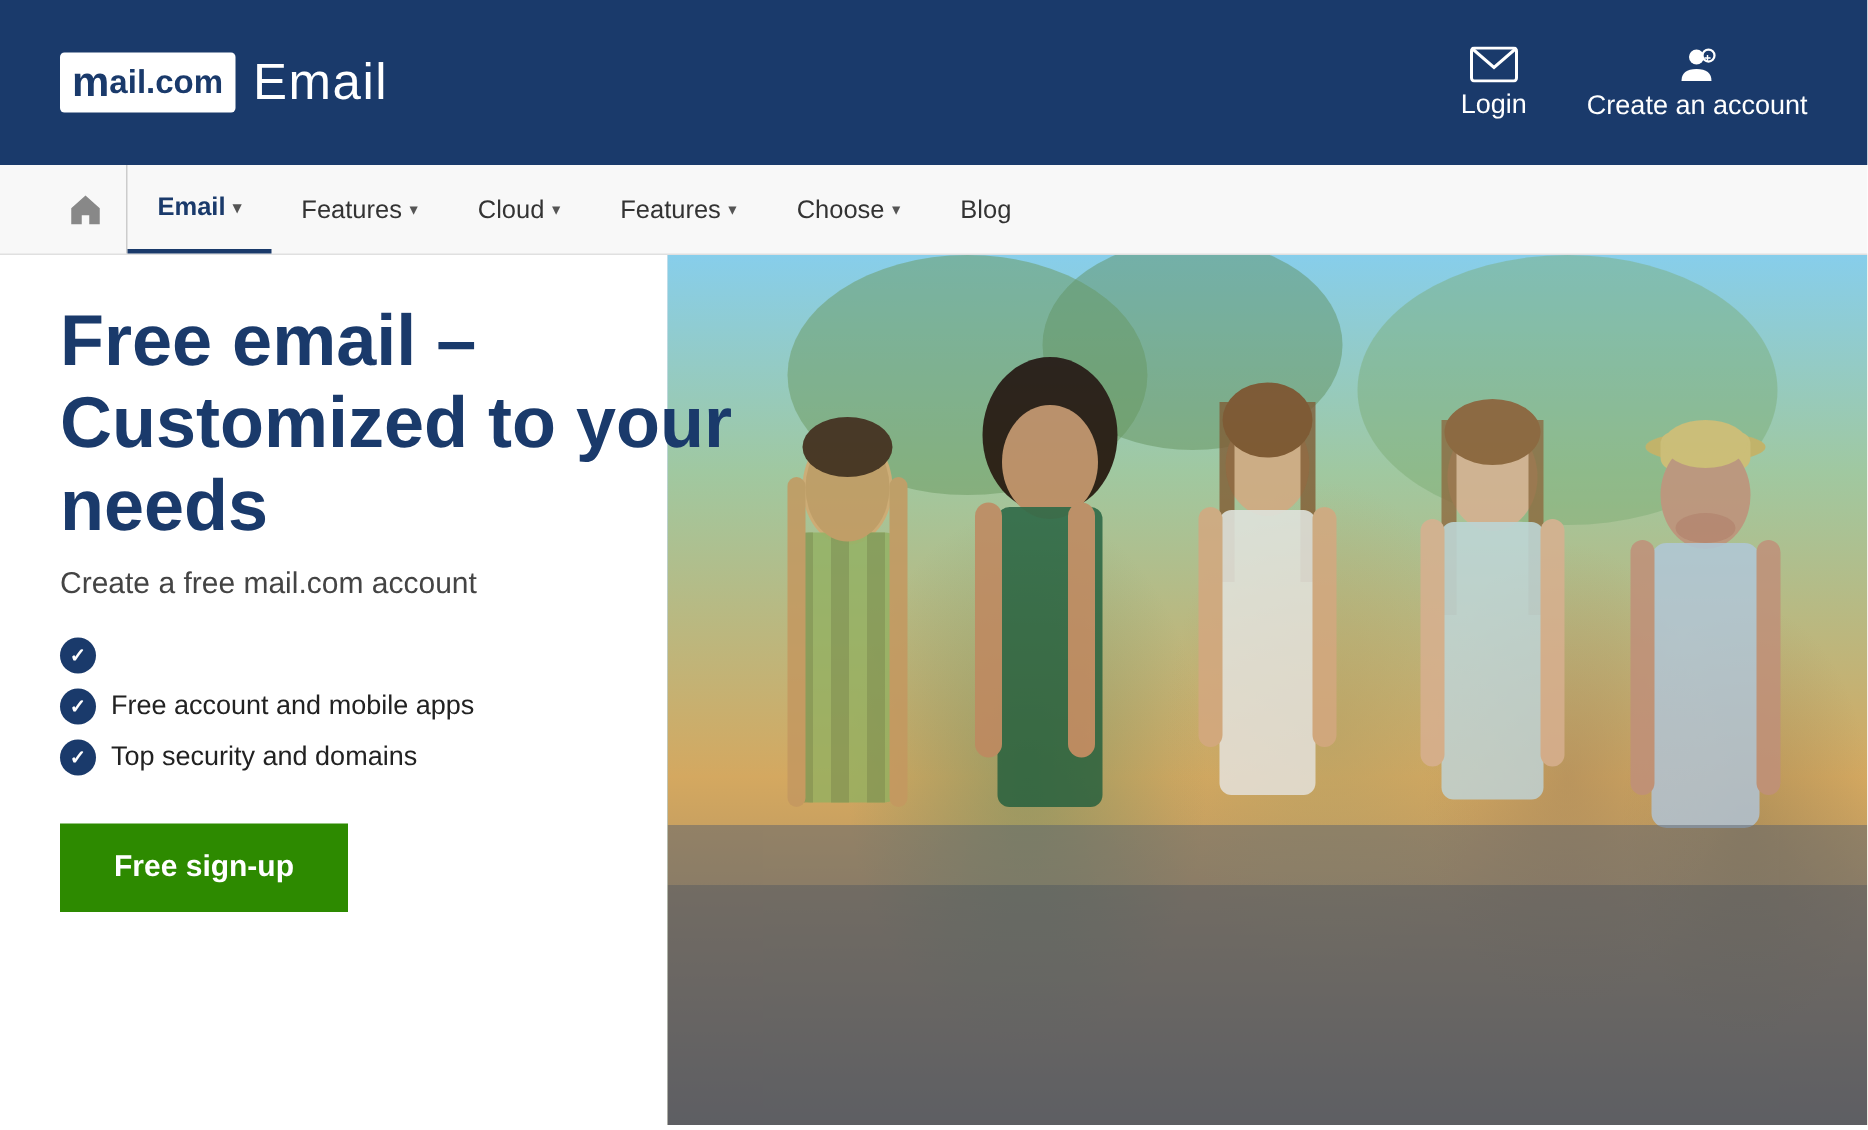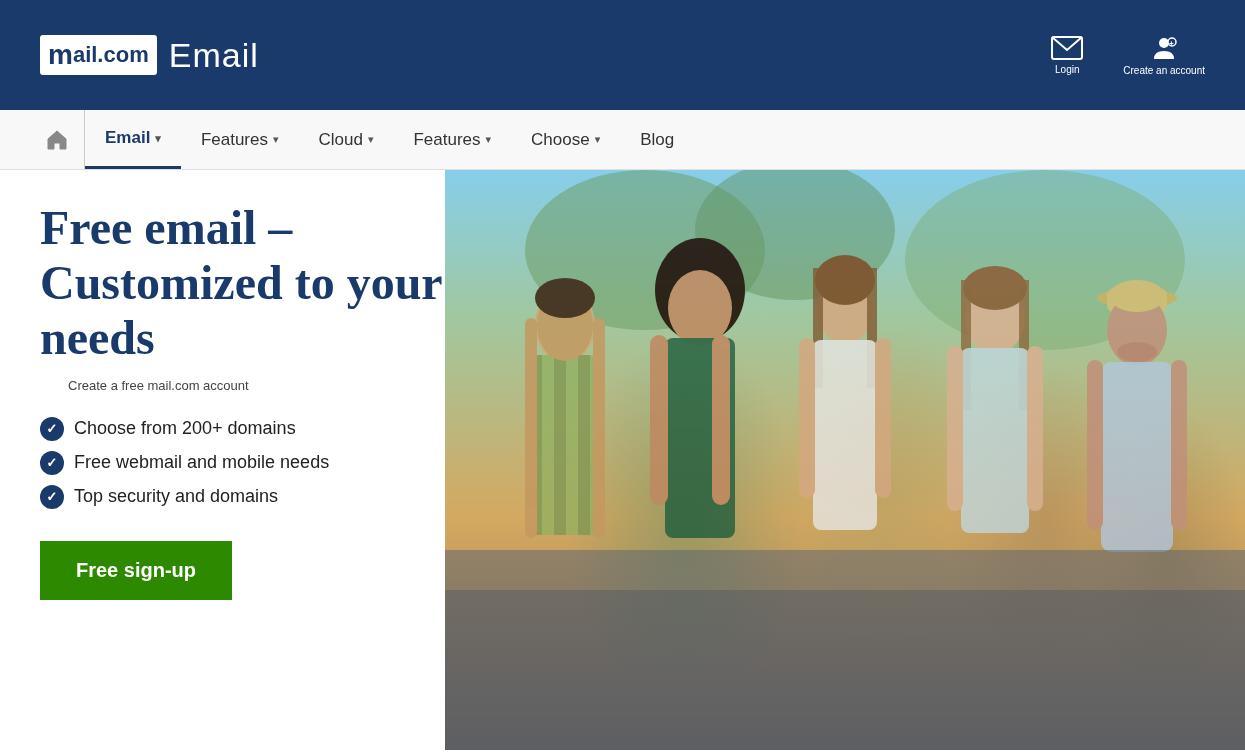--- a/index.html
+++ b/index.html
@@ -46,21 +46,21 @@
     }
     .header-action {
       display: flex;
       flex-direction: column;
       align-items: center;
       color: white;
       cursor: pointer;
       gap: 4px;
     }
     .header-action span {
-      font-size: 10px;
+      font-size: 18px;
     }
     .icon-envelope {
       width: 32px;
       height: 24px;
       display: inline-block;
     }
     .icon-person {
       width: 26px;
       height: 26px;
       display: inline-block;
@@ -147,24 +147,23 @@
       max-width: 500px;
     }
     .hero-title {
       font-size: 48px;
       font-weight: bold;
       color: #1a3a6b;
       line-height: 1.15;
       margin-bottom: 12px;
     }
     .hero-subtitle {
-      font-size: 13px;
+      font-size: 20px;
       color: #444;
       margin-bottom: 24px;
-      margin-left: 28px;
     }
     .feature-list {
       list-style: none;
       margin-bottom: 32px;
     }
     .feature-list li {
       font-size: 18px;
       color: #222;
       display: flex;
       align-items: center;
@@ -342,33 +341,32 @@
 
       <rect x="0" y="380" width="800" height="200" fill="#4a5870" opacity="0.5"></rect>
       <rect x="0" y="420" width="800" height="160" fill="#3a4860" opacity="0.4"></rect>
     </svg>
   </div>
 
   <div class="hero-fade"></div>
 
   <div class="hero-content">
     <h1 class="hero-title">
-      <span style="white-space:pre-line;font-family:Liberation Serif, serif;">Free email –
+      <span style="white-space:pre-line;">Free email –
 Customized to your needs</span>
     </h1>
     <p class="hero-subtitle">Create a free mail.com account</p>
 
     <ul class="feature-list">
       <li>
         <span class="check-icon">✓</span>
-        <span>Choose from 200+ domains</span>
       </li>
       <li>
         <span class="check-icon">✓</span>
-        <span>Free webmail and mobile needs</span>
+        <span>Free account and mobile apps</span>
       </li>
       <li>
         <span class="check-icon">✓</span>
         <span>Top security and domains</span>
       </li>
     </ul>
 
     <button class="signup-btn">Free sign-up</button>
   </div>
 </section>

